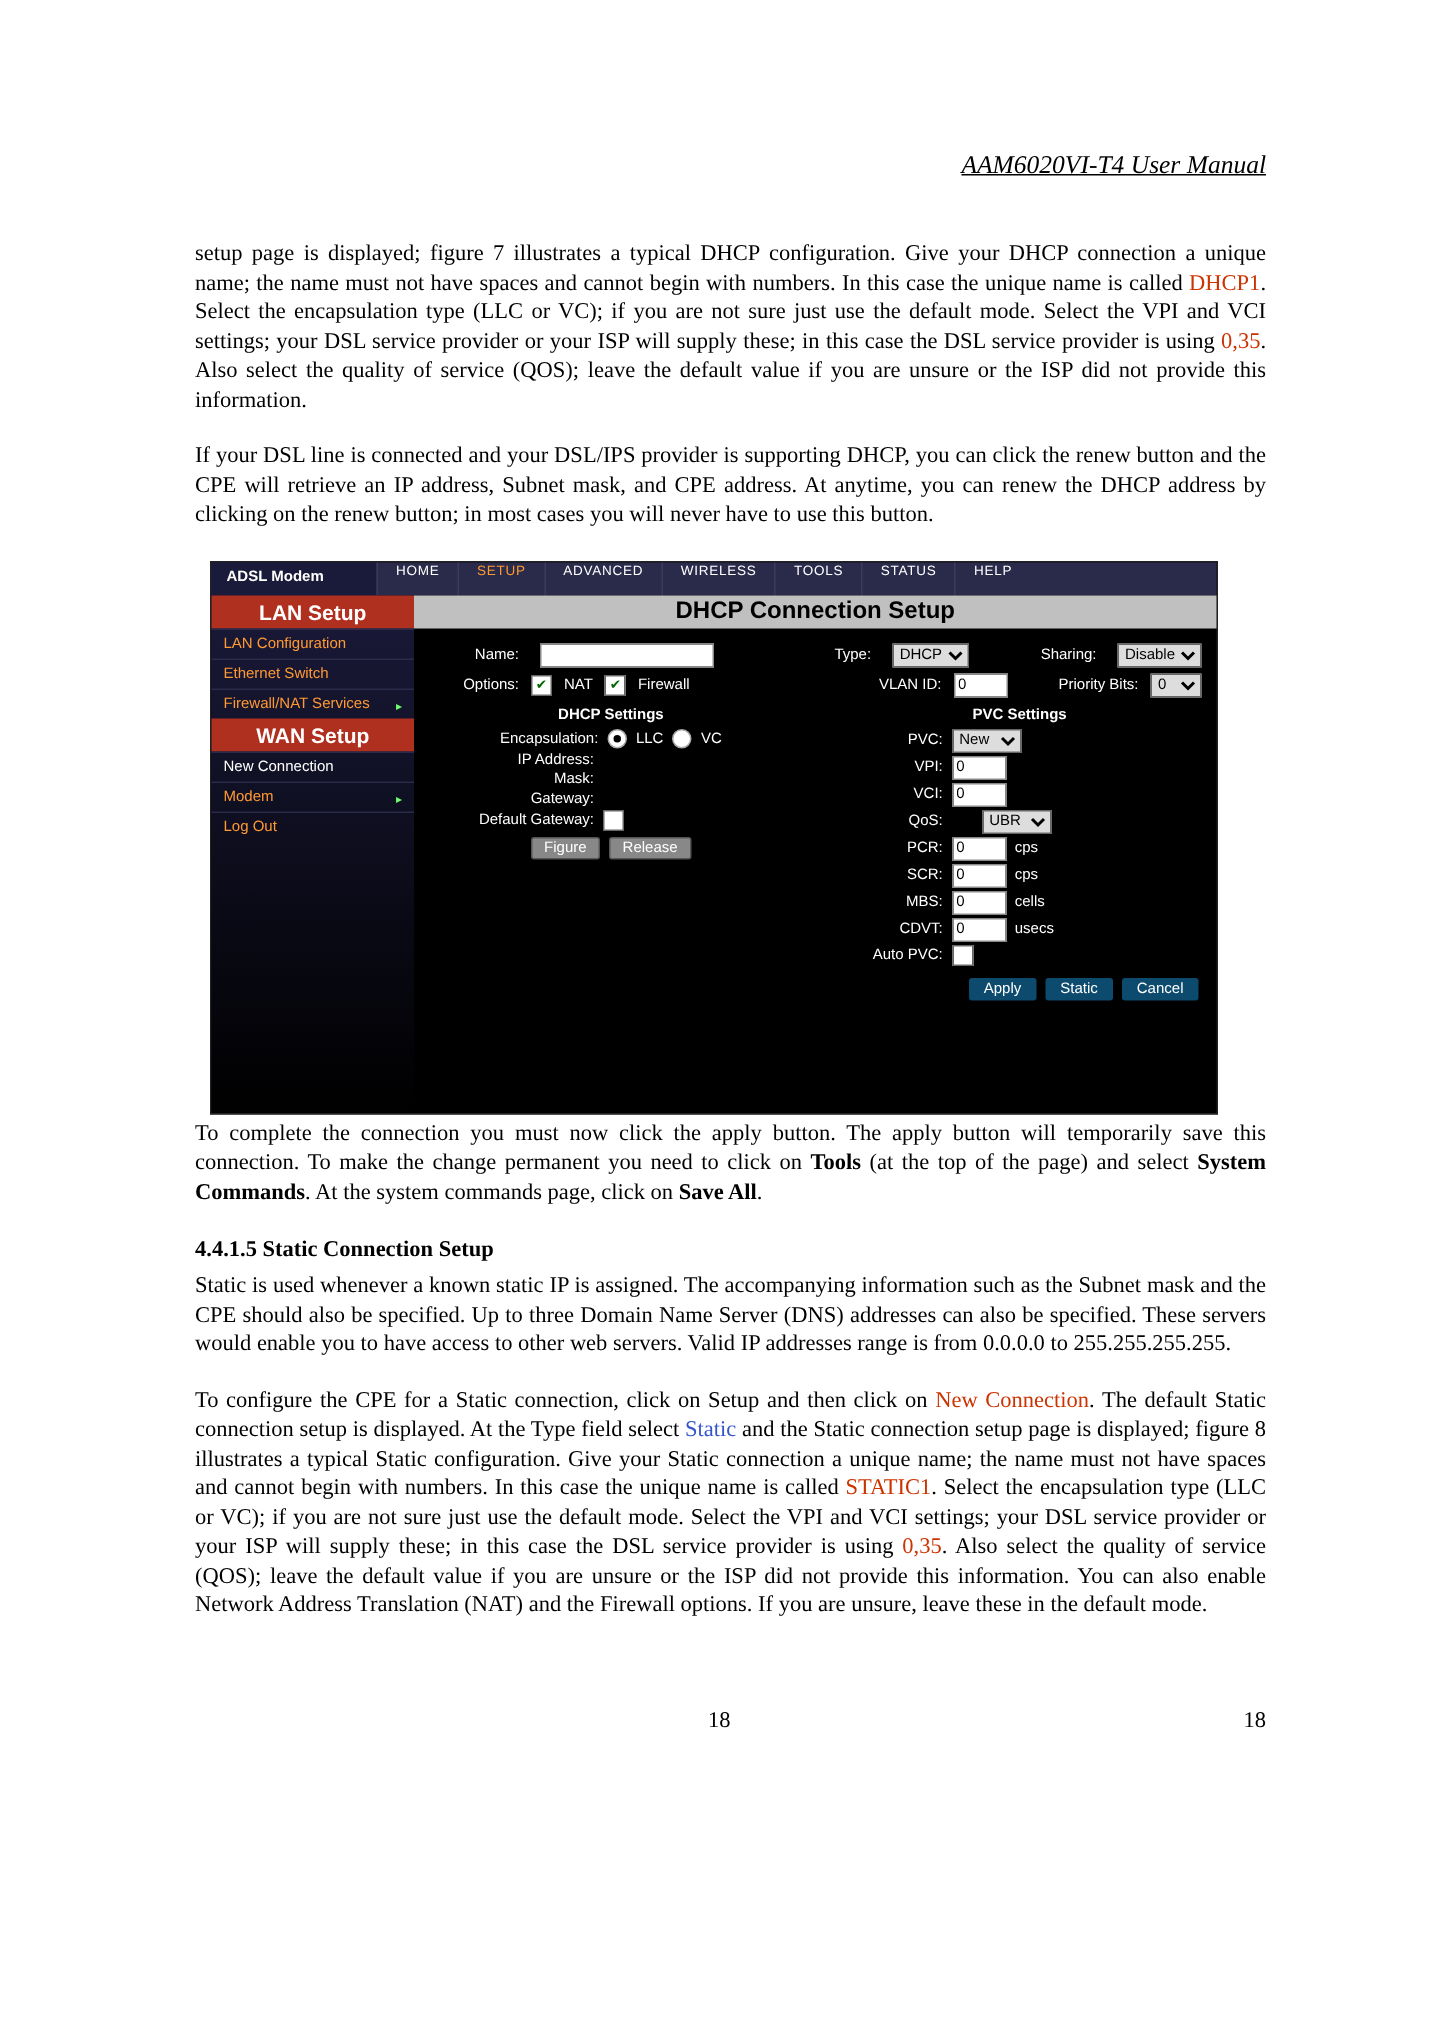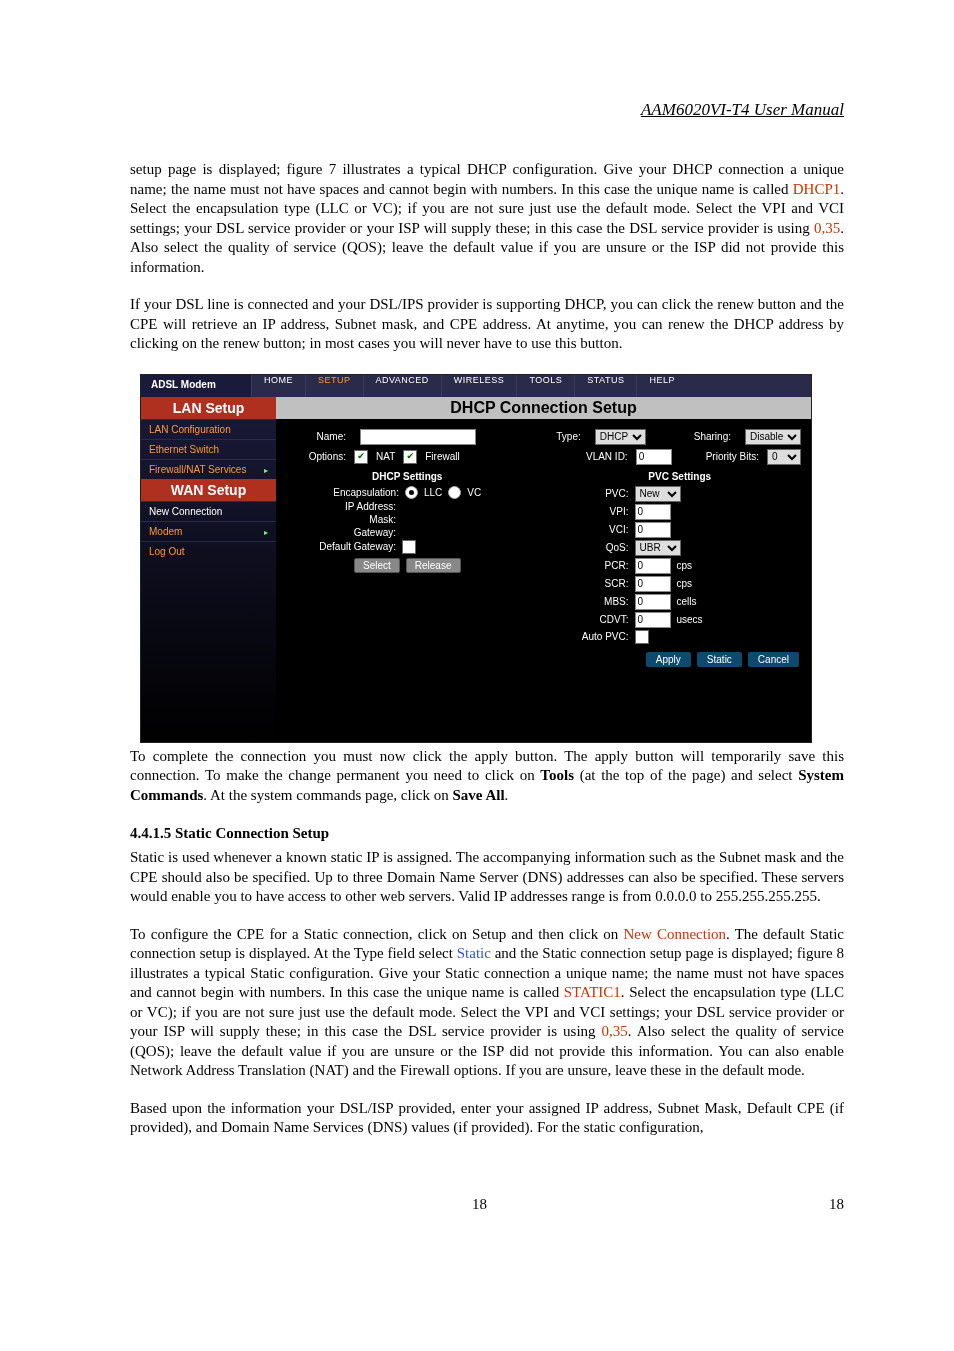--- a/index.html
+++ b/index.html
@@ -309,42 +309,42 @@
                     <span class="lbl" style="width:110px;">Mask:</span>
                   </div>
                 <div class="row">
                     <span class="lbl" style="width:110px;">Gateway:</span>
                   </div>
                 <div class="row">
                   <span class="lbl" style="width:110px;">Default Gateway:</span>
                   <span class="chk" style="color:transparent;">.</span>
                 </div>
                 <div class="row" style="justify-content:center;gap:6px;margin-top:4px;">
-                  <span class="btn-small">Select</span>
+                  <span class="btn-small">Figure</span>
                   <span class="btn-small">Release</span>
                 </div>
               </div>
 
               <div class="col">
                 <div class="col-title">PVC Settings</div>
                 <div class="row">
                     <span class="lbl" style="width:70px;">PVC:</span>
                     <select class="inp-sel" style="width:46px;"><option>New</option></select>
                   </div>
                 <div class="row">
                     <span class="lbl" style="width:70px;">VPI:</span>
                     <input class="inp-text" style="width: 30px;" value="0">
                   </div>
                 <div class="row">
                     <span class="lbl" style="width:70px;">VCI:</span>
                     <input class="inp-text" style="width: 30px;" value="0">
                   </div>
                 <div class="row">
                     <span class="lbl" style="width:70px;">QoS:</span>
-                    <select class="inp-sel" style="width:46px;"><option>UBR</option></select>
+                    <select class="inp-sel" style="width:46px;margin-left:20px;"><option>UBR</option></select>
                   </div>
                 <div class="row">
                     <span class="lbl" style="width:70px;">PCR:</span>
                     <input class="inp-text" style="width: 30px;" value="0">
                     <span>cps</span>
                   </div>
                 <div class="row">
                     <span class="lbl" style="width:70px;">SCR:</span>
                     <input class="inp-text" style="width: 30px;" value="0">
                     <span>cps</span>
@@ -382,19 +382,18 @@
   </p>
 
   <div class="sect-heading">4.4.1.5  Static Connection Setup</div>
 
   <p>Static is used whenever a known static IP is assigned. The accompanying information such as the Subnet mask and the CPE should also be specified. Up to three Domain Name Server (DNS) addresses can also be specified. These servers would enable you to have access to other web servers. Valid IP addresses range is from 0.0.0.0 to 255.255.255.255.</p>
 
   <p>
     <span>To configure the CPE for a Static connection, click on Setup and then click on </span><span class="hl-red">New Connection</span><span>.  The default Static connection setup is displayed.  At the Type field select </span><span class="hl-blue">Static</span><span> and the Static connection setup page is displayed; figure 8 illustrates a typical Static configuration.  Give your Static connection a unique name; the name must not have spaces and cannot begin with numbers.  In this case the unique name is called </span><span class="hl-red">STATIC1</span><span>.  Select the encapsulation type (LLC or VC); if you are not sure just use the default mode.  Select the VPI and VCI settings; your DSL service provider or your ISP will supply these; in this case the DSL service provider is using </span><span class="hl-red">0,35</span><span>.  Also select the quality of service (QOS); leave the default value if you are unsure or the ISP did not provide this information.   You can also enable Network Address Translation (NAT) and the Firewall options.  If you are unsure, leave these in the default mode.</span>
   </p>
 
-  <p>Based upon the information your DSL/ISP provided, enter your assigned IP address, Subnet Mask, Default CPE (if provided), and Domain Name Services (DNS) values (if provided).  For the static configuration,</p>
 </div>
 
 <div class="foot-num">
   <span style="flex:1;text-align:center;">18</span>
   <span>18</span>
 </div>
 
 </body></html>

